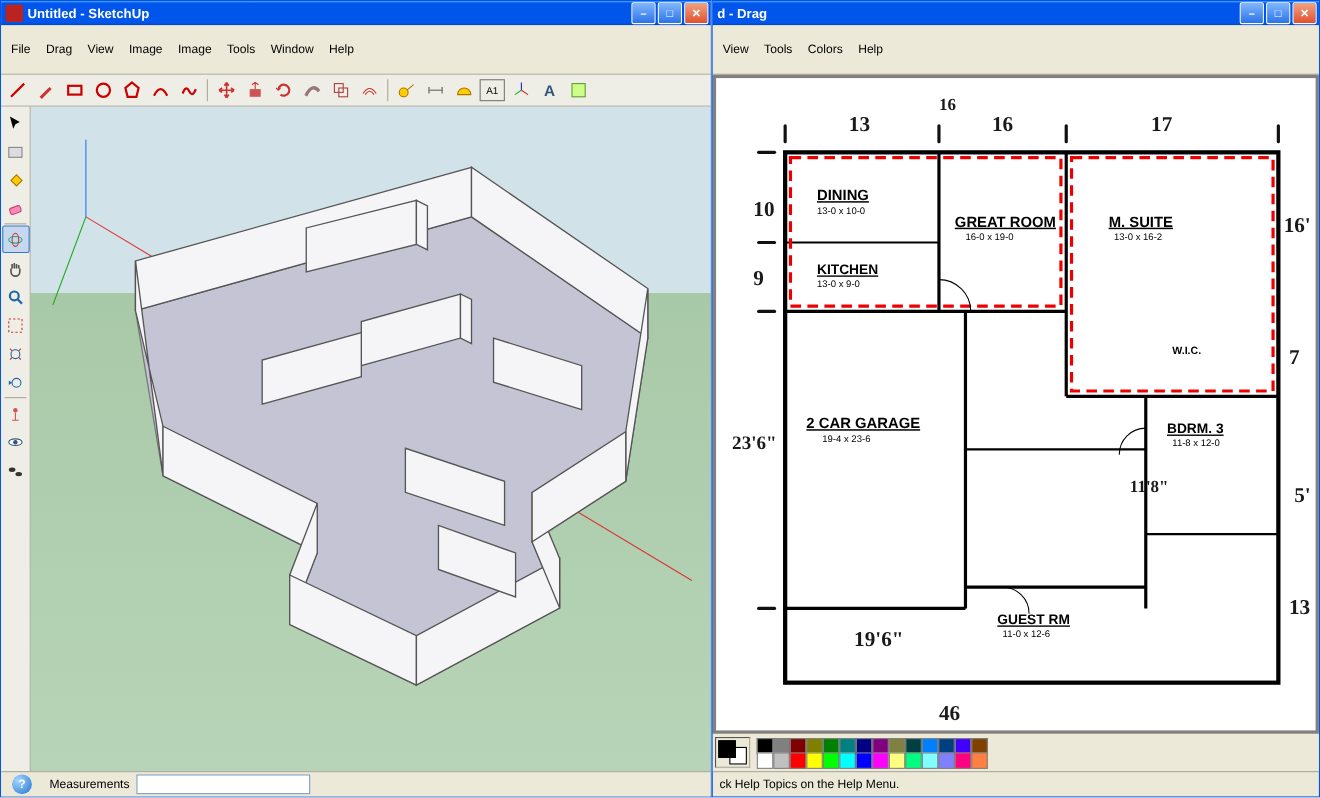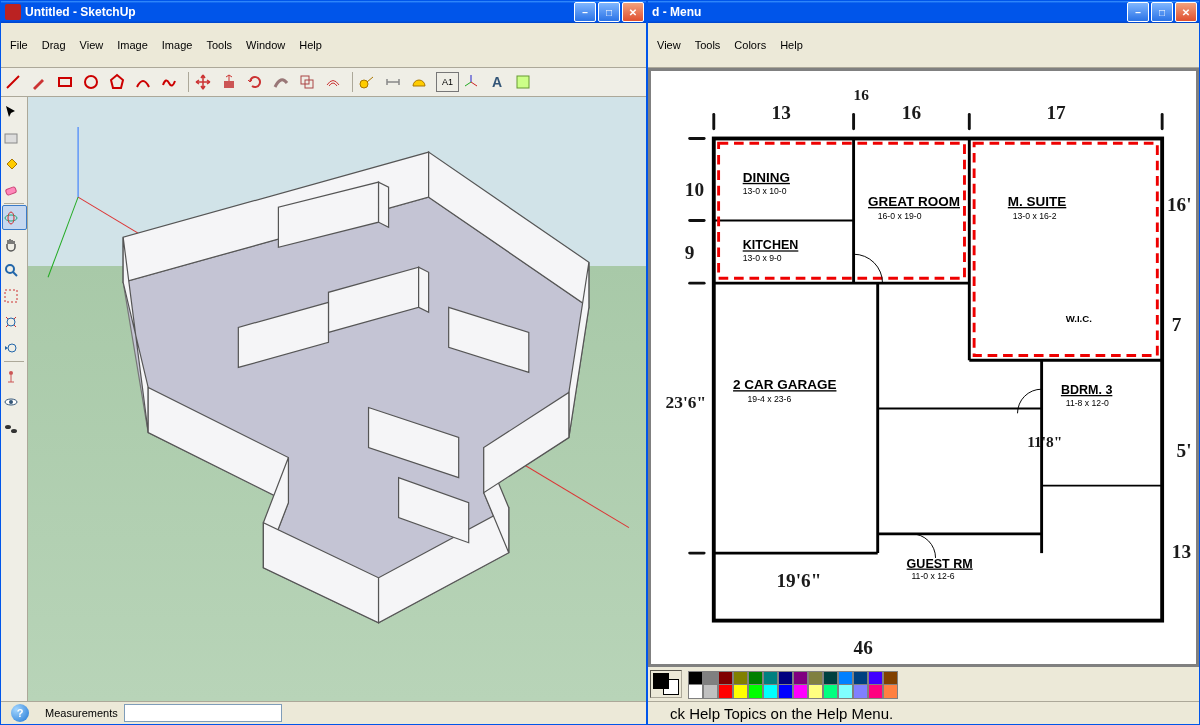--- a/index.html
+++ b/index.html
@@ -7,21 +7,21 @@
   
   .window{display:flex;flex-direction:column;border:1px solid #0055ea;background:#ece9d8}
   .titlebar{height:22px;background:linear-gradient(to bottom,#3a93ff 0%,#0055ea 10%,#0055ea 90%,#0043c8 100%);color:#fff;display:flex;align-items:center;padding:0 2px 0 4px;font-weight:bold;font-size:12px}
   .titlebar .fill{flex:1}
   .titlebar .winbtn{width:20px;height:18px;margin-left:2px;background:linear-gradient(to bottom,#f2a27e,#e05030);border:1px solid #fff;border-radius:2px;display:flex;align-items:center;justify-content:center;color:#fff;font-weight:bold;font-size:10px}
   .titlebar .winbtn.min,.titlebar .winbtn.max{background:linear-gradient(to bottom,#7fb6ff,#2b73e6)}
   .menubar{height:20px;background:#ece9d8;display:flex;align-items:center;padding:12px 2px;border-bottom:1px solid #aca899;gap:0;font-size:11px}
   .menubar span{padding:2px 7px;cursor:default}
   
   .toolbar-row{height:28px;background:#efeee6;border-bottom:1px solid #aca899;display:flex;align-items:center;padding:0 2px;gap:1px}
-  .tbtn{width:23px;height:23px;border:1px solid transparent;display:flex;align-items:center;border-radius:2px}
+  .tbtn{width:23px;height:23px;border:1px solid transparent;display:flex;align-items:center;justify-content:center;border-radius:2px}
   .tbtn.sel{border-color:#3a7bc8;background:#c6d8f0}
   .sep{width:1px;height:20px;background:#aca899;margin:0 3px}
   
   .su-body{flex:1;display:flex;min-height:0}
   .vtoolbar{width:26px;background:#efeee6;border-right:1px solid #aca899;display:flex;flex-direction:column;align-items:center;padding:2px 0;gap:1px}
   .viewport{flex:1;position:relative;background:linear-gradient(to bottom,#d1e3e8 0%,#d1e3e8 28%,#a8c9a8 28%,#b8d4b8 100%) }
   .viewport svg{position:absolute;inset:0}
   .statusbar{height:22px;background:#ece9d8;border-top:1px solid #aca899;display:flex;align-items:center;font-size:11px}
   .statusbar .cell{padding:0 8px;border-right:1px solid #aca899;height:100%;display:flex;align-items:center}
   .statusbar .measure-label{padding:0 6px}
@@ -30,21 +30,21 @@
   
   .paint-body{flex:1;display:flex;flex-direction:column;min-height:0}
   .paint-canvas-wrap{flex:1;background:#808080;overflow:hidden;position:relative}
   .paint-canvas{position:absolute;inset:3px;background:#fff}
   .paint-canvas svg{width:100%;height:100%}
   .palette{height:30px;background:#ece9d8;display:flex;align-items:center;padding:2px}
   .palette .fgbg{width:30px;height:26px;position:relative;margin-right:6px;border:1px inset #aca899}
   .palette .fgbg .sw{position:absolute;width:14px;height:14px;border:1px solid #000}
   .palette .grid{display:grid;grid-template-rows:repeat(2,13px);grid-auto-flow:column;gap:0}
   .palette .grid div{width:13px;height:13px;border:1px solid #808080}
-  .paint-status{height:22px;border-top:1px solid #aca899;display:flex;align-items:center;padding:0 22px;font-size:15px}
+  .paint-status{height:22px;border-top:1px solid #aca899;display:flex;align-items:center;padding:0 6px;font-size:11px}
   
   .ico{width:18px;height:18px;display:flex;align-items:center;justify-content:center;font-size:14px}
   
   .rlabel{font-family:Arial,sans-serif;font-weight:bold;fill:#000}
   .rdim{font-family:Arial,sans-serif;font-size:9px;fill:#000}
   .hand{font-family:"Comic Sans MS",cursive;font-weight:bold;fill:#1a1a1a}
 </style>
 </head>
 <body>
 
@@ -295,21 +295,21 @@
 
     <div class="statusbar">
       <div class="help-orb">?</div>
       <div class="measure-label">Measurements</div>
       <input type="text" style="">
     </div>
   </div>
 
   <div class="window" style="flex:1">
     <div class="titlebar">
-      <span>d - Menu</span>
+      <span>d - Drag</span>
       <span class="fill"></span>
       <div class="winbtn min">–</div>
       <div class="winbtn max">□</div>
       <div class="winbtn">✕</div>
     </div>
 
     <div class="menubar">
       <span>View</span>
       <span>Tools</span>
       <span>Colors</span>

